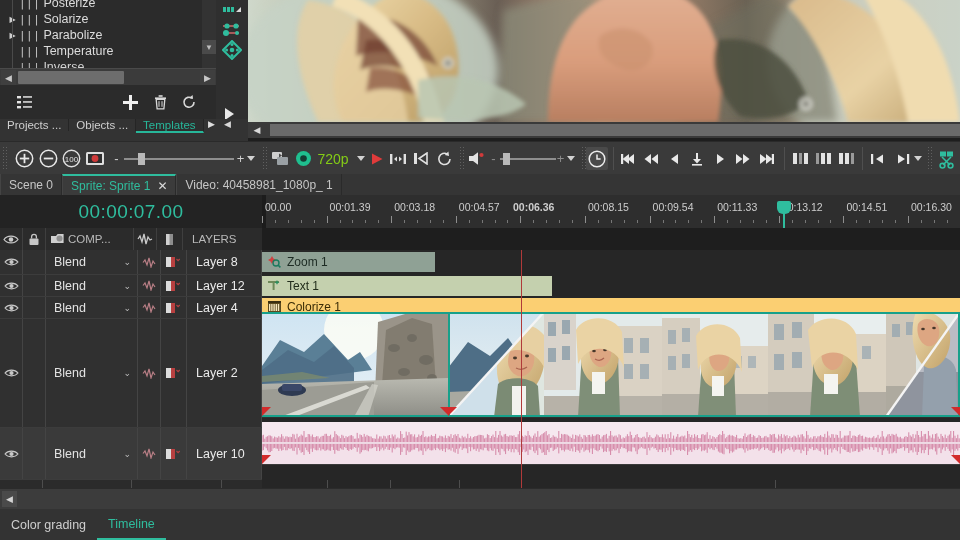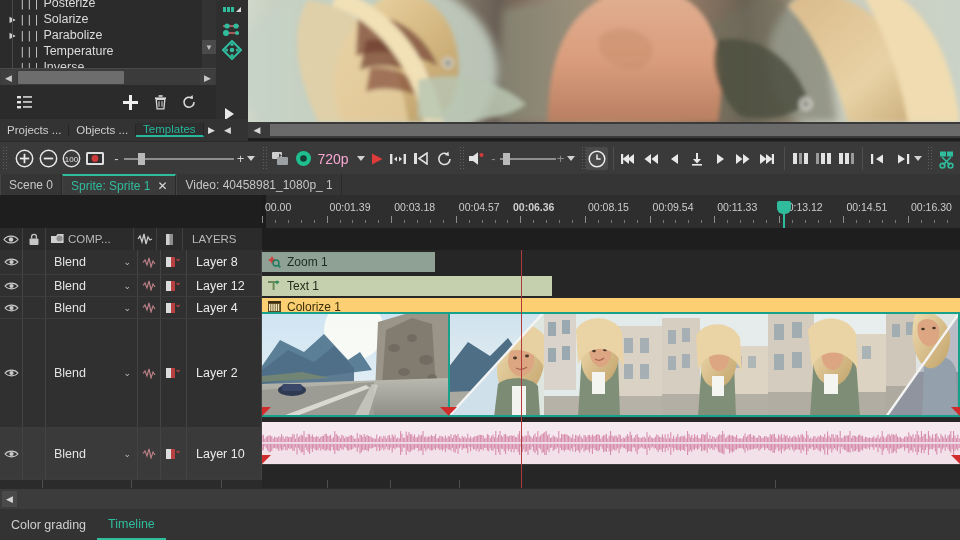--- a/index.html
+++ b/index.html
@@ -22,38 +22,38 @@
   
   .side-strip{position:absolute;left:216px;top:0;width:32px;height:132px;background:#2f2f2f;}
   .side-strip .sicon{position:absolute;left:4px;width:24px;height:20px;display:flex;align-items:center;justify-content:center;}
   .side-strip .tri{position:absolute;left:9px;top:108px;width:0;height:0;border-left:9px solid #e8e8e8;border-top:6px solid transparent;border-bottom:6px solid transparent;}
 
   
   .tree-tools{position:absolute;left:0;top:85px;width:216px;height:34px;background:#2b2b2b;}
   .tree-tools .ti{position:absolute;top:7px;width:22px;height:20px;display:flex;align-items:center;justify-content:center;color:#e4e4e4;}
 
   
-  .panel-tabs{position:absolute;left:0;top:119px;width:248px;height:22px;background:#333;display:flex;align-items:center;}
+  .panel-tabs{position:absolute;left:0;top:119px;width:248px;height:22px;background:#333;display:flex;align-items:flex-start;}
   .panel-tabs .ptab{display:flex;align-items:center;padding:0 7px;font-size:11.5px;color:#cfcfcf;border-right:1px solid #252525;}
   .panel-tabs .ptab.active{color:#27b79a;border-bottom:2px solid #27b79a;background:#2e2e2e;}
   .panel-tabs .ptab-arrow{width:16px;display:flex;align-items:center;justify-content:center;color:#dedede;font-size:9px;}
 
   
   .preview{position:absolute;left:248px;top:0;width:712px;height:122px;overflow:hidden;background:#101010;}
   .preview .img{position:absolute;inset:0;}
   .prev-scroll{position:absolute;left:248px;top:122px;width:712px;height:16px;background:#3a3a3a;}
   .prev-scroll .pthumb{position:absolute;left:22px;top:2px;width:690px;height:12px;background:#6a6a6a;}
   .prev-scroll .parrow{position:absolute;left:2px;top:1px;width:14px;height:14px;display:flex;align-items:center;justify-content:center;color:#d8d8d8;font-size:9px;}
 
   
   .toolbar{position:absolute;left:0;top:141px;width:960px;height:33px;background:#3a3a3a;border-top:1px solid #2a2a2a;border-bottom:1px solid #2a2a2a;}
   .tb-grip{position:absolute;top:4px;width:6px;height:25px;background-image:radial-gradient(#606060 1px,transparent 1px);background-size:3px 3px;}
   .tb-btn{position:absolute;top:5px;height:23px;display:flex;align-items:center;justify-content:center;color:#e8e8e8;cursor:default;}
   .tb-sep{position:absolute;top:5px;width:1px;height:23px;background:#4f4f4f;}
-  .tb-text{font-size:13px;color:#f9a8d4;}
+  .tb-text{font-size:13px;color:#84cc16;}
   .slider-track{position:absolute;height:2px;background:#8e8e8e;top:16px;}
   .slider-knob{position:absolute;width:7px;height:12px;background:#b9b9b9;top:11px;}
   .caret{width:0;height:0;border-left:4px solid transparent;border-right:4px solid transparent;border-top:5px solid #d2d2d2;}
 
   
   .scene-tabs{position:absolute;left:0;top:174px;width:960px;height:21px;background:#353535;display:flex;align-items:stretch;}
   .scene-tabs .stab{display:flex;align-items:center;padding:0 8px;font-size:12px;color:#c6c6c6;border-right:1px solid #2a2a2a;border-left:1px solid #444;}
   .scene-tabs .stab.active{color:#2fbd9e;border-top:2px solid #2fbd9e;background:#3b3b3b;}
   .scene-tabs .stab .xc{margin-left:7px;font-size:12px;color:#dcdcdc;}
 
@@ -517,20 +517,23 @@
       </div>
     <div class="stab active">
       <span>Sprite: Sprite 1</span>
       <span class="xc">✕</span>
     </div>
     <div class="stab">
         <span>Video: 40458981_1080p_ 1</span>
       </div>
   </div>
 
+  <div class="tc-box">
+    <span class="tc-text">00:00:07.00</span>
+  </div>
   <div class="ruler">
     <div class="ruler-left-block"></div>
     <div id="ruler-content">
         <div class="tick-lbl" style="left: 3px;">00.00</div>
         <div class="tickmark major" style="left: 0px;"></div>
         <div class="tickmark minor" style="left: 12.92px;"></div>
         <div class="tickmark minor" style="left: 25.84px;"></div>
         <div class="tickmark minor" style="left: 38.76px;"></div>
         <div class="tickmark minor" style="left: 51.68px;"></div>
         <div class="tick-lbl" style="left: 67.6px;">00:01.39</div>

